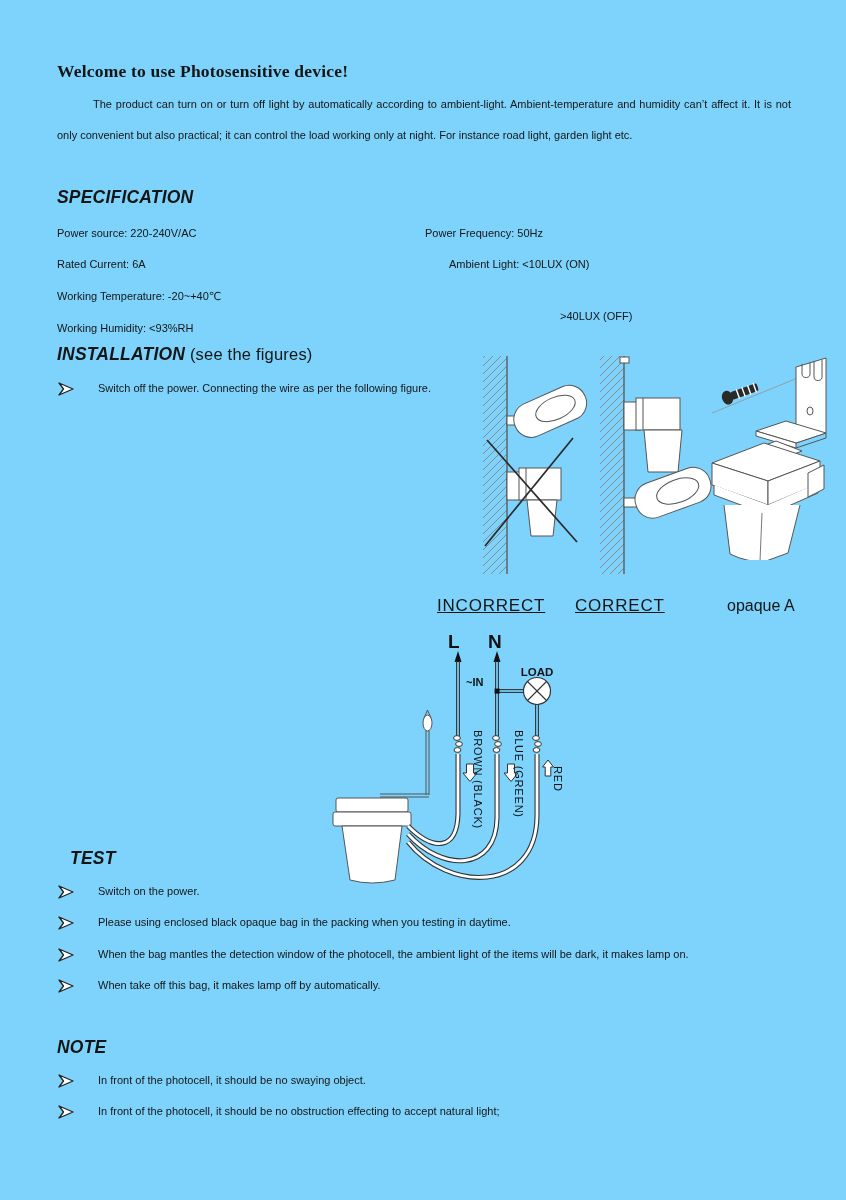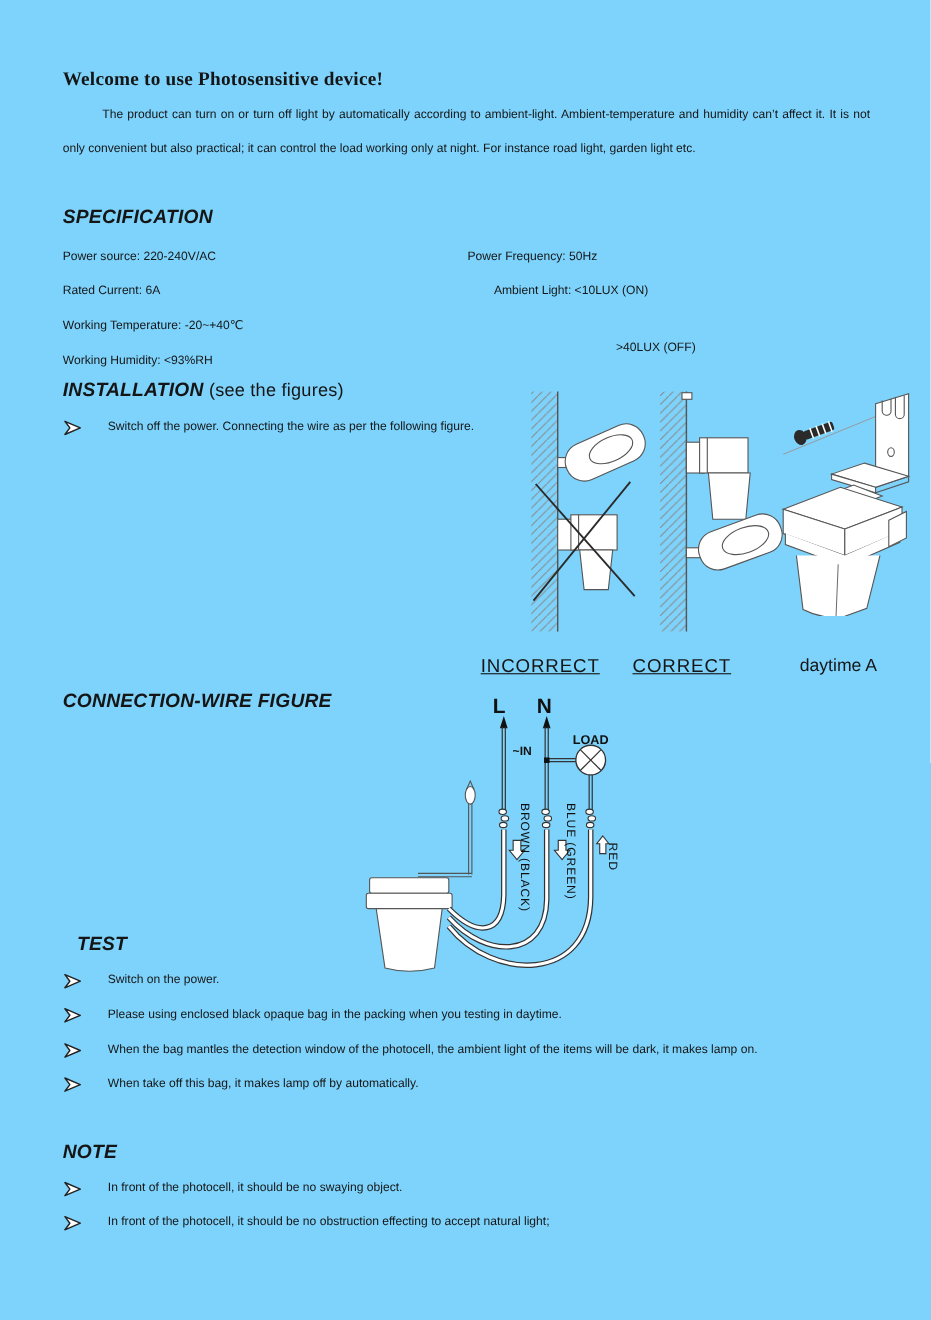--- a/index.html
+++ b/index.html
@@ -118,23 +118,22 @@
     <polygon points="68,126 68,150 120,128 120,106" fill="#fff" stroke="#555"></polygon>
     <path d="M14,130 L14,140 L68,160 L68,150" fill="#fff" stroke="#555"></path>
     <path d="M68,150 L68,160 L118,138 L118,128" fill="#fff" stroke="#555"></path>
     <polygon points="108,118 124,110 124,134 108,142" fill="#fff" stroke="#555"></polygon>
     <path d="M24,150 L30,199 Q48,208 66,206 L88,198 L100,150" fill="#fff" stroke="#555"></path>
     <line x1="62" y1="158" x2="60" y2="206" stroke="#555" stroke-width="0.8"></line>
   </svg>
 
   <div class="abs figlabel" style="left:437px; top:596px;">INCORRECT</div>
   <div class="abs figlabel" style="left:575px; top:596px;">CORRECT</div>
-  <div class="abs figlabel-small" style="left:727px; top:597px;">daytime A</div>
-
-  <div class="abs sec-h" style="left:57px; top:627px;">CONNECTION-WIRE FIGURE</div>
+  <div class="abs figlabel-small" style="left:727px; top:597px;">opaque A</div>
+
 
   <svg class="abs" style="left:330px; top:618px;" width="310" height="292" viewBox="0 0 310 292">
 
     <text x="118" y="30" font-size="19" font-weight="700">L</text>
     <text x="158" y="30" font-size="19" font-weight="700">N</text>
 
     <polygon points="124.5,44 128,33 131.5,44" fill="#111"></polygon>
     <polygon points="163.5,44 167,33 170.5,44" fill="#111"></polygon>
 
     <line x1="126.6" y1="43" x2="126.6" y2="121" stroke="#333" stroke-width="1.1"></line>

